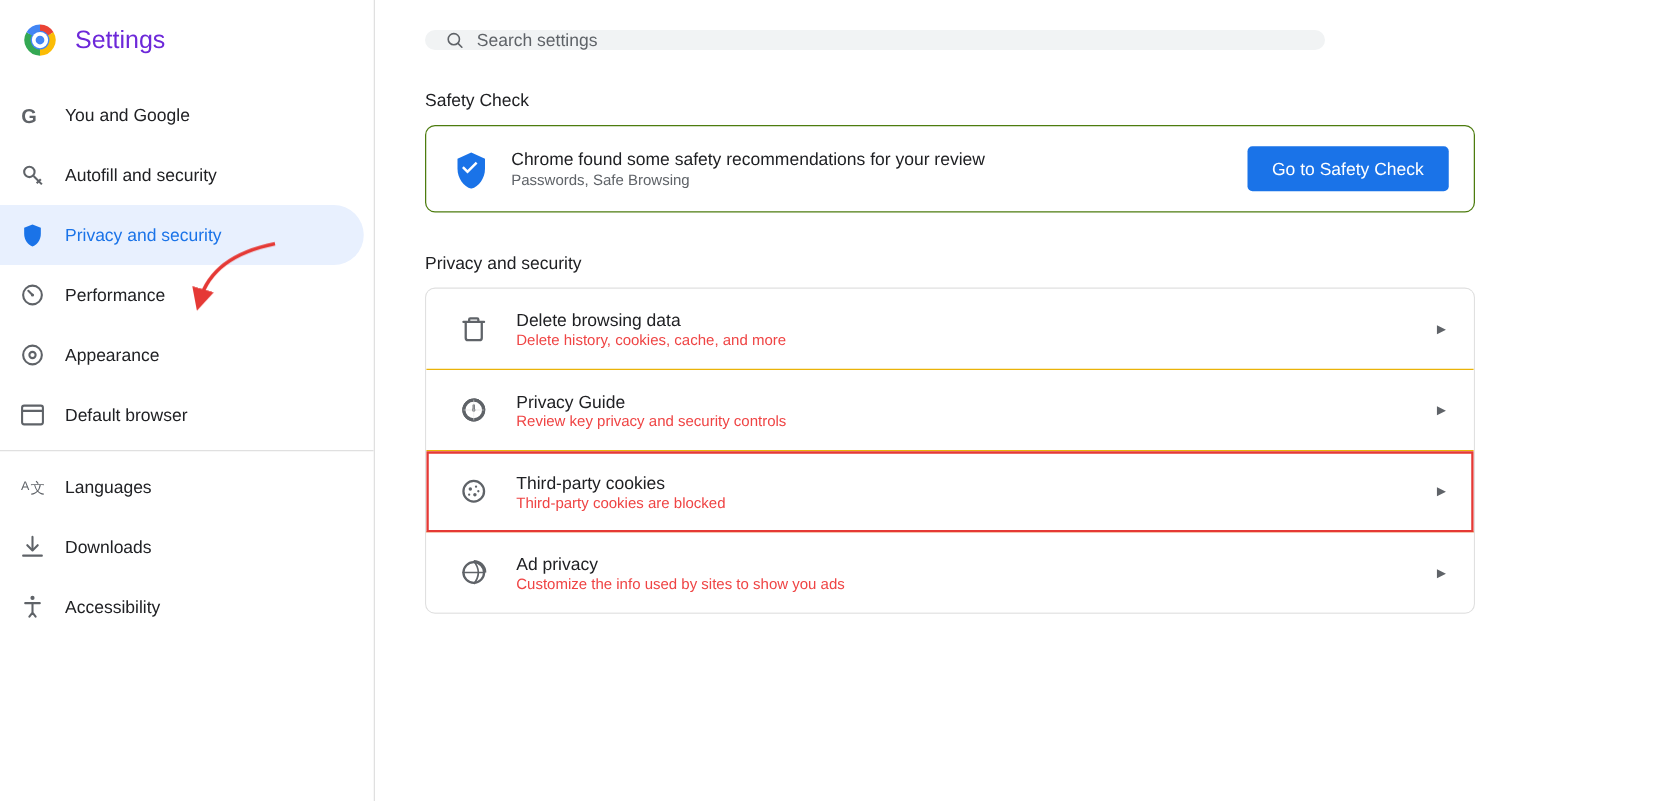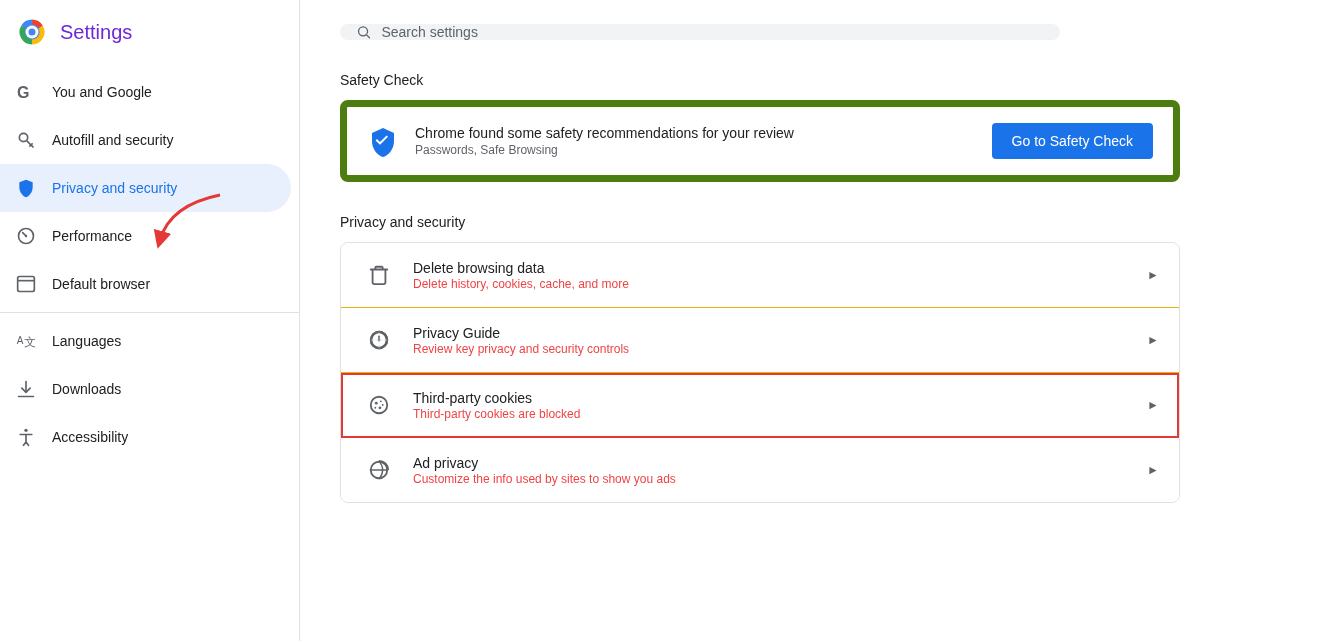--- a/index.html
+++ b/index.html
@@ -134,21 +134,21 @@
     
     .section-title {
       font-size: 14px;
       color: #202124;
       margin-bottom: 12px;
       font-weight: 400;
     }
 
     .safety-check-card {
       background: #fff;
-      border: 7px solid #4d7c0f;
+      border: 1px solid #4d7c0f;
       border-radius: 8px;
       display: flex;
       align-items: center;
       padding: 16px 20px;
       justify-content: space-between;
       margin-bottom: 32px;
       max-width: 840px;
     }
 
     .safety-check-left {
@@ -323,20 +323,29 @@
       <span class="icon-svg">
         <svg width="20" height="20" viewBox="0 0 24 24" fill="none">
           <circle cx="12" cy="12" r="9" stroke="#5f6368" stroke-width="2" fill="none"></circle>
           <path d="M12 12 L8 8" stroke="#5f6368" stroke-width="2" stroke-linecap="round"></path>
           <circle cx="12" cy="12" r="1.5" fill="#5f6368"></circle>
         </svg>
       </span>
       <span class="sidebar-item-label">Performance</span>
     </div>
 
+    <div class="sidebar-item">
+      <span class="icon-svg">
+        <svg width="20" height="20" viewBox="0 0 24 24" fill="none">
+          <circle cx="12" cy="12" r="9" stroke="#5f6368" stroke-width="2" fill="none"></circle>
+          <circle cx="12" cy="12" r="3" stroke="#5f6368" stroke-width="2" fill="none"></circle>
+        </svg>
+      </span>
+      <span class="sidebar-item-label">Appearance</span>
+    </div>
 
 
     <div class="sidebar-item">
       <span class="icon-svg">
         <svg width="20" height="20" viewBox="0 0 24 24" fill="none">
           <rect x="2" y="3" width="20" height="18" rx="2" stroke="#5f6368" stroke-width="2" fill="none"></rect>
           <line x1="2" y1="8" x2="22" y2="8" stroke="#5f6368" stroke-width="2"></line>
         </svg>
       </span>
       <span class="sidebar-item-label">Default browser</span>

